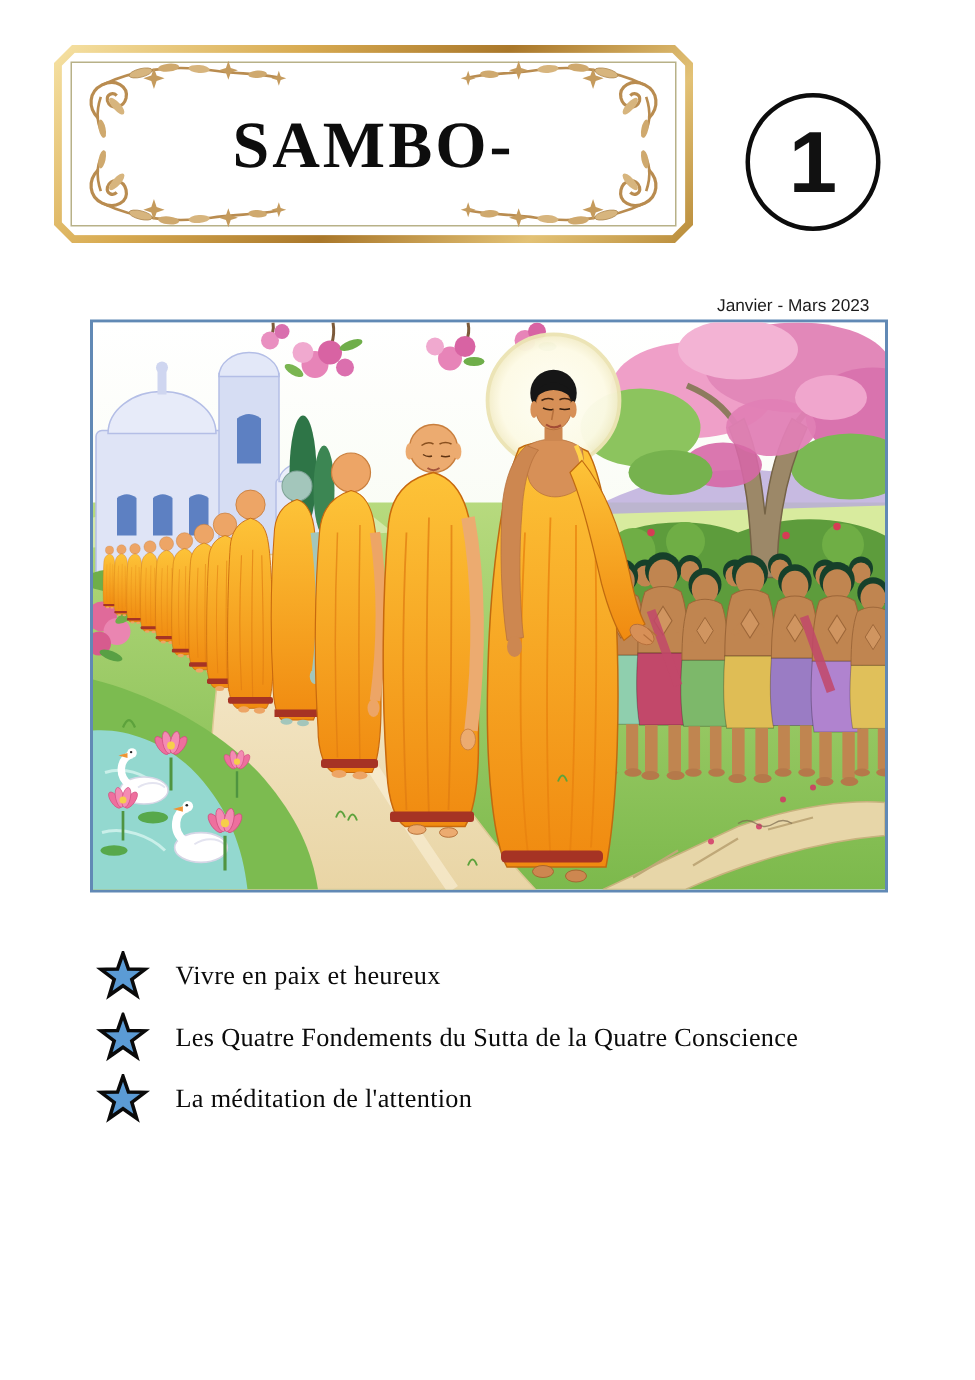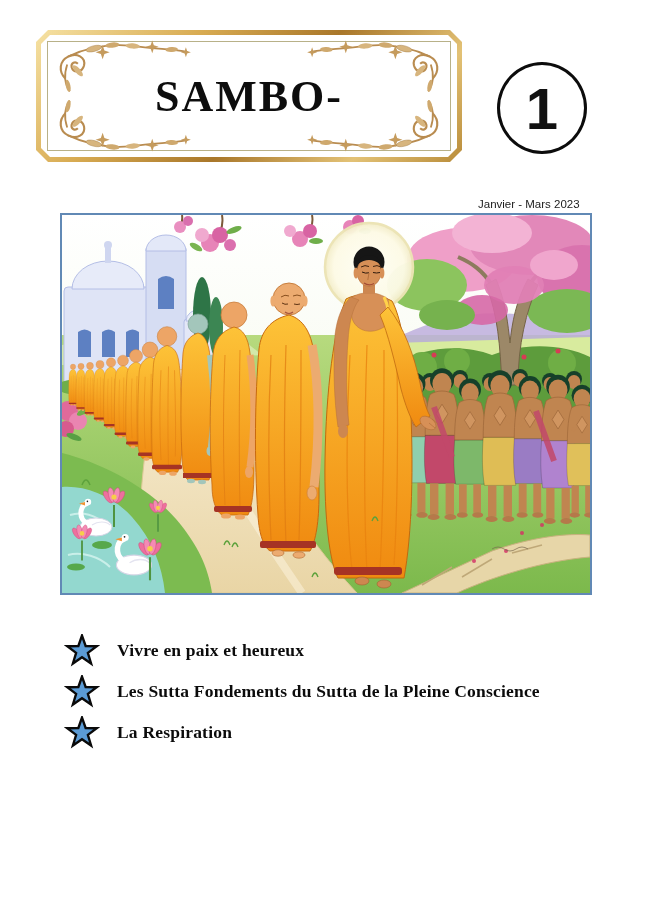--- a/index.html
+++ b/index.html
@@ -44,21 +44,21 @@
     font-family:"Liberation Sans",sans-serif;font-size:11.5px;color:#1c1c1c;margin-top:33px;
   }
 
   
   .cover-art{position:absolute;left:60px;top:213px;margin:0;border:2px solid #6189b5;line-height:0;background:#fff;}
 
   
   .toc{position:absolute;left:64px;top:630px;margin:0;padding:0;list-style:none;}
   .toc li{display:flex;align-items:center;height:41px;gap:17px;}
   .toc .star{flex:0 0 auto;display:block;}
-  .toc-label{font-size:17.5px;font-weight:700;color:#0b0b0b;letter-spacing:.2px;white-space:nowrap;}
+  .toc-label{font-size:17.5px;font-weight:400;color:#0b0b0b;letter-spacing:.2px;white-space:nowrap;}
   .defs-holder{position:absolute;width:0;height:0;overflow:hidden;}
 </style>
 </head>
 <body>
 
 <svg class="defs-holder" aria-hidden="true">
   <defs>
     <linearGradient id="g-robe" x1="0" y1="0" x2="0" y2="1">
       <stop offset="0" stop-color="#fdc338"></stop>
         <stop offset="1" stop-color="#f08a10"></stop>
@@ -362,23 +362,23 @@
     <li>
       <svg class="star" width="36" height="34" viewBox="0 0 34 33">
           <use href="#star5" fill="#5b9bd5"></use>
         </svg>
       <span class="toc-label">Vivre en paix et heureux</span>
     </li>
     <li>
       <svg class="star" width="36" height="34" viewBox="0 0 34 33">
           <use href="#star5" fill="#5b9bd5"></use>
         </svg>
-      <span class="toc-label">Les Sutta Fondements du Sutta de la Pleine Conscience</span>
+      <span class="toc-label">Les Quatre Fondements du Sutta de la Quatre Conscience</span>
     </li>
     <li>
       <svg class="star" width="36" height="34" viewBox="0 0 34 33">
           <use href="#star5" fill="#5b9bd5"></use>
         </svg>
-      <span class="toc-label">La Respiration</span>
+      <span class="toc-label">La méditation de l'attention</span>
     </li>
   </ul>
 
 </div>
 
 </body></html>

